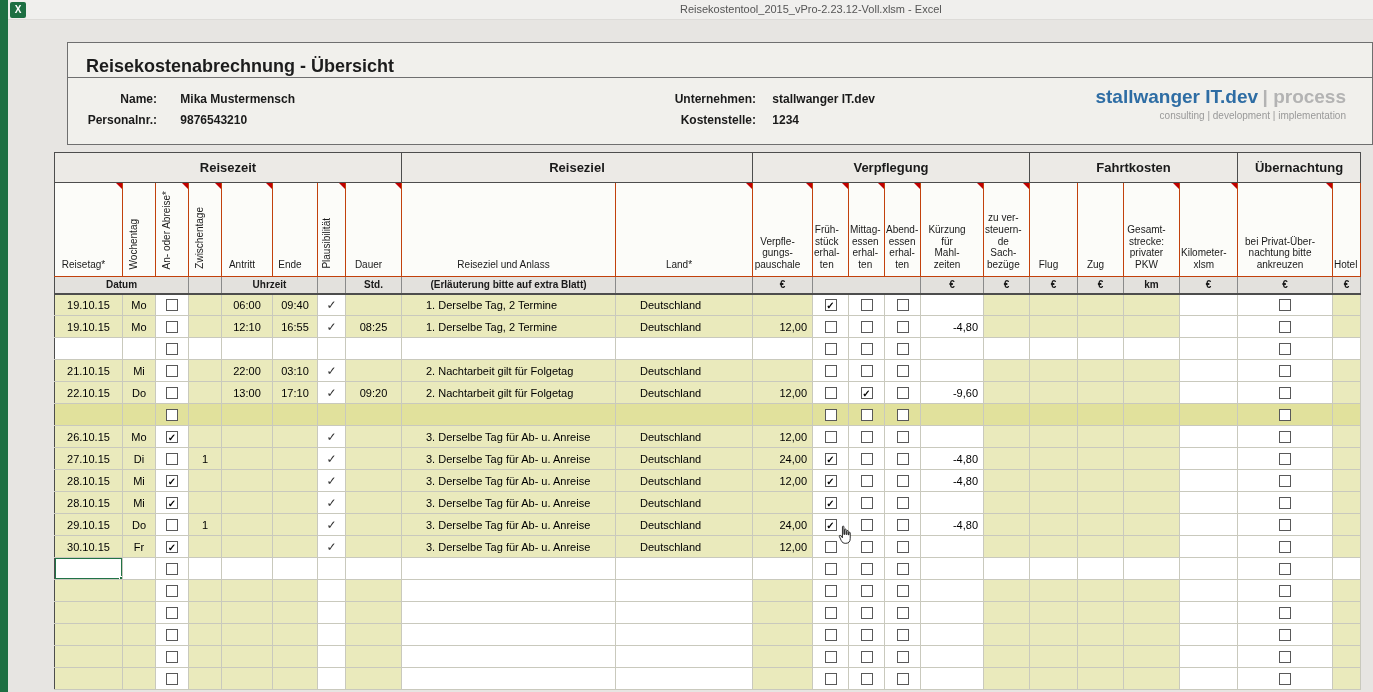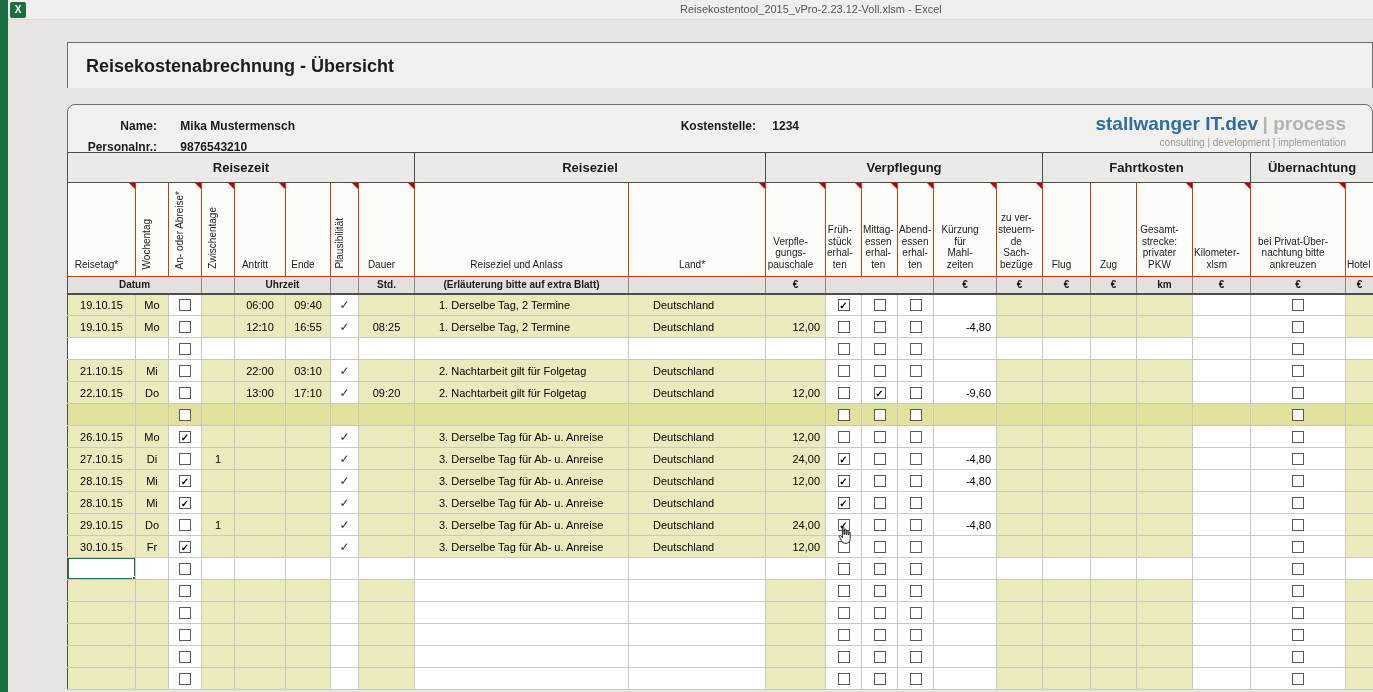--- a/index.html
+++ b/index.html
@@ -11,38 +11,38 @@
   .titlebar { position:absolute; left:0; top:0; width:1373px; height:20px; background:#f0efed; border-bottom:1px solid #dddbd8; z-index:9; }
   .xl-icon { position:absolute; left:10px; top:2px; width:16px; height:16px; background:#1d6f42; border-radius:2px; color:#fff; font-size:10px; font-weight:700; text-align:center; line-height:16px; }
   .title-text { position:absolute; left:680px; top:3px; font-size:11px; color:#555; white-space:nowrap; }
 
   
   .content { position:absolute; left:8px; top:20px; right:0; bottom:0; background:#e7e5e2; }
 
   .box { position:absolute; left:59px; width:1306px; background:#f1f0ec; border:1px solid #6f6f6f; }
   .title-box { top:22px; height:46px; border-bottom:none; }
   .title-box span { display:block; padding-left:18px; line-height:46px; font-size:18px; font-weight:700; color:#1c1c1c; }
-  .info-box { top:84px; height:60px;border-radius:8px; }
+  .info-box { top:57px; height:68px; }
   .ig { position:absolute; top:11px; font-size:12px; color:#1a1a1a; }
   .ig1 { left:14px; }
   .ig2 { left:593px; }
   .ir { height:21px; line-height:21px; white-space:nowrap; }
   .il { display:inline-block; text-align:right; font-weight:700; }
   .ig1 .il { width:75px; }
   .ig2 .il { width:95px; }
   .iv { font-weight:700; }
   .ig1 .iv { margin-left:20px; }
   .ig2 .iv { margin-left:13px; }
   .logo { position:absolute; right:26px; top:8px; text-align:right; white-space:nowrap; }
   .brand { font-size:19px; font-weight:700; color:#2e6da4; }
   .lsuffix { font-size:19px; font-weight:600; color:#b3b3b3; }
   .l2 { font-size:10px; color:#999; margin-top:2px; }
 
   
-  #xtable { position:absolute; left:59px; top:132px; width:1306px; border-collapse:collapse; table-layout:fixed; background:#ec4899; border:1px solid #4d4d4d; }
+  #xtable { position:absolute; left:46px; top:132px; width:1306px; border-collapse:collapse; table-layout:fixed; background:#ec4899; border:1px solid #4d4d4d; }
   #xtable th, #xtable td { overflow:hidden; white-space:nowrap; }
 
   .group-row th { height:30px; background:#eceae6; border:1px solid #4d4d4d; font-size:13px; font-weight:700; color:#1a1a1a; text-align:center; }
 
   .head-row th { position:relative; height:94px; background:#fcfcf9; border:1px solid #c2410c; vertical-align:bottom; font-size:10px; font-weight:400; color:#1a1a1a; padding:0 11px 5px 1px; }
   .head-row th .hl { white-space:pre-line; line-height:1.18; display:inline-block; }
   .head-row th.rot .hl { writing-mode:vertical-rl; transform:rotate(180deg); white-space:nowrap; }
   .note { position:absolute; top:0; right:0; width:0; height:0; border-top:6px solid #c00000; border-left:6px solid transparent; }
 
   .unit-row td { height:17px; background:#e3e1dd; border:1px solid #8a8a8a; border-bottom:2px solid #4d4d4d; font-size:10px; font-weight:700; text-align:center; color:#1a1a1a; }
@@ -90,20 +90,24 @@
         <div class="ir">
           <span class="il">Name:</span>
           <span class="iv">Mika Mustermensch</span>
         </div>
         <div class="ir">
           <span class="il">Personalnr.:</span>
           <span class="iv">9876543210</span>
         </div>
       </div>
       <div class="ig ig2">
+        <div class="ir">
+          <span class="il">Unternehmen:</span>
+          <span class="iv">stallwanger IT.dev</span>
+        </div>
         <div class="ir">
           <span class="il">Kostenstelle:</span>
           <span class="iv">1234</span>
         </div>
       </div>
       <div class="logo">
         <div class="l1">
           <span class="brand">stallwanger IT.dev</span>
           <span class="lsuffix">| process</span>
         </div>

